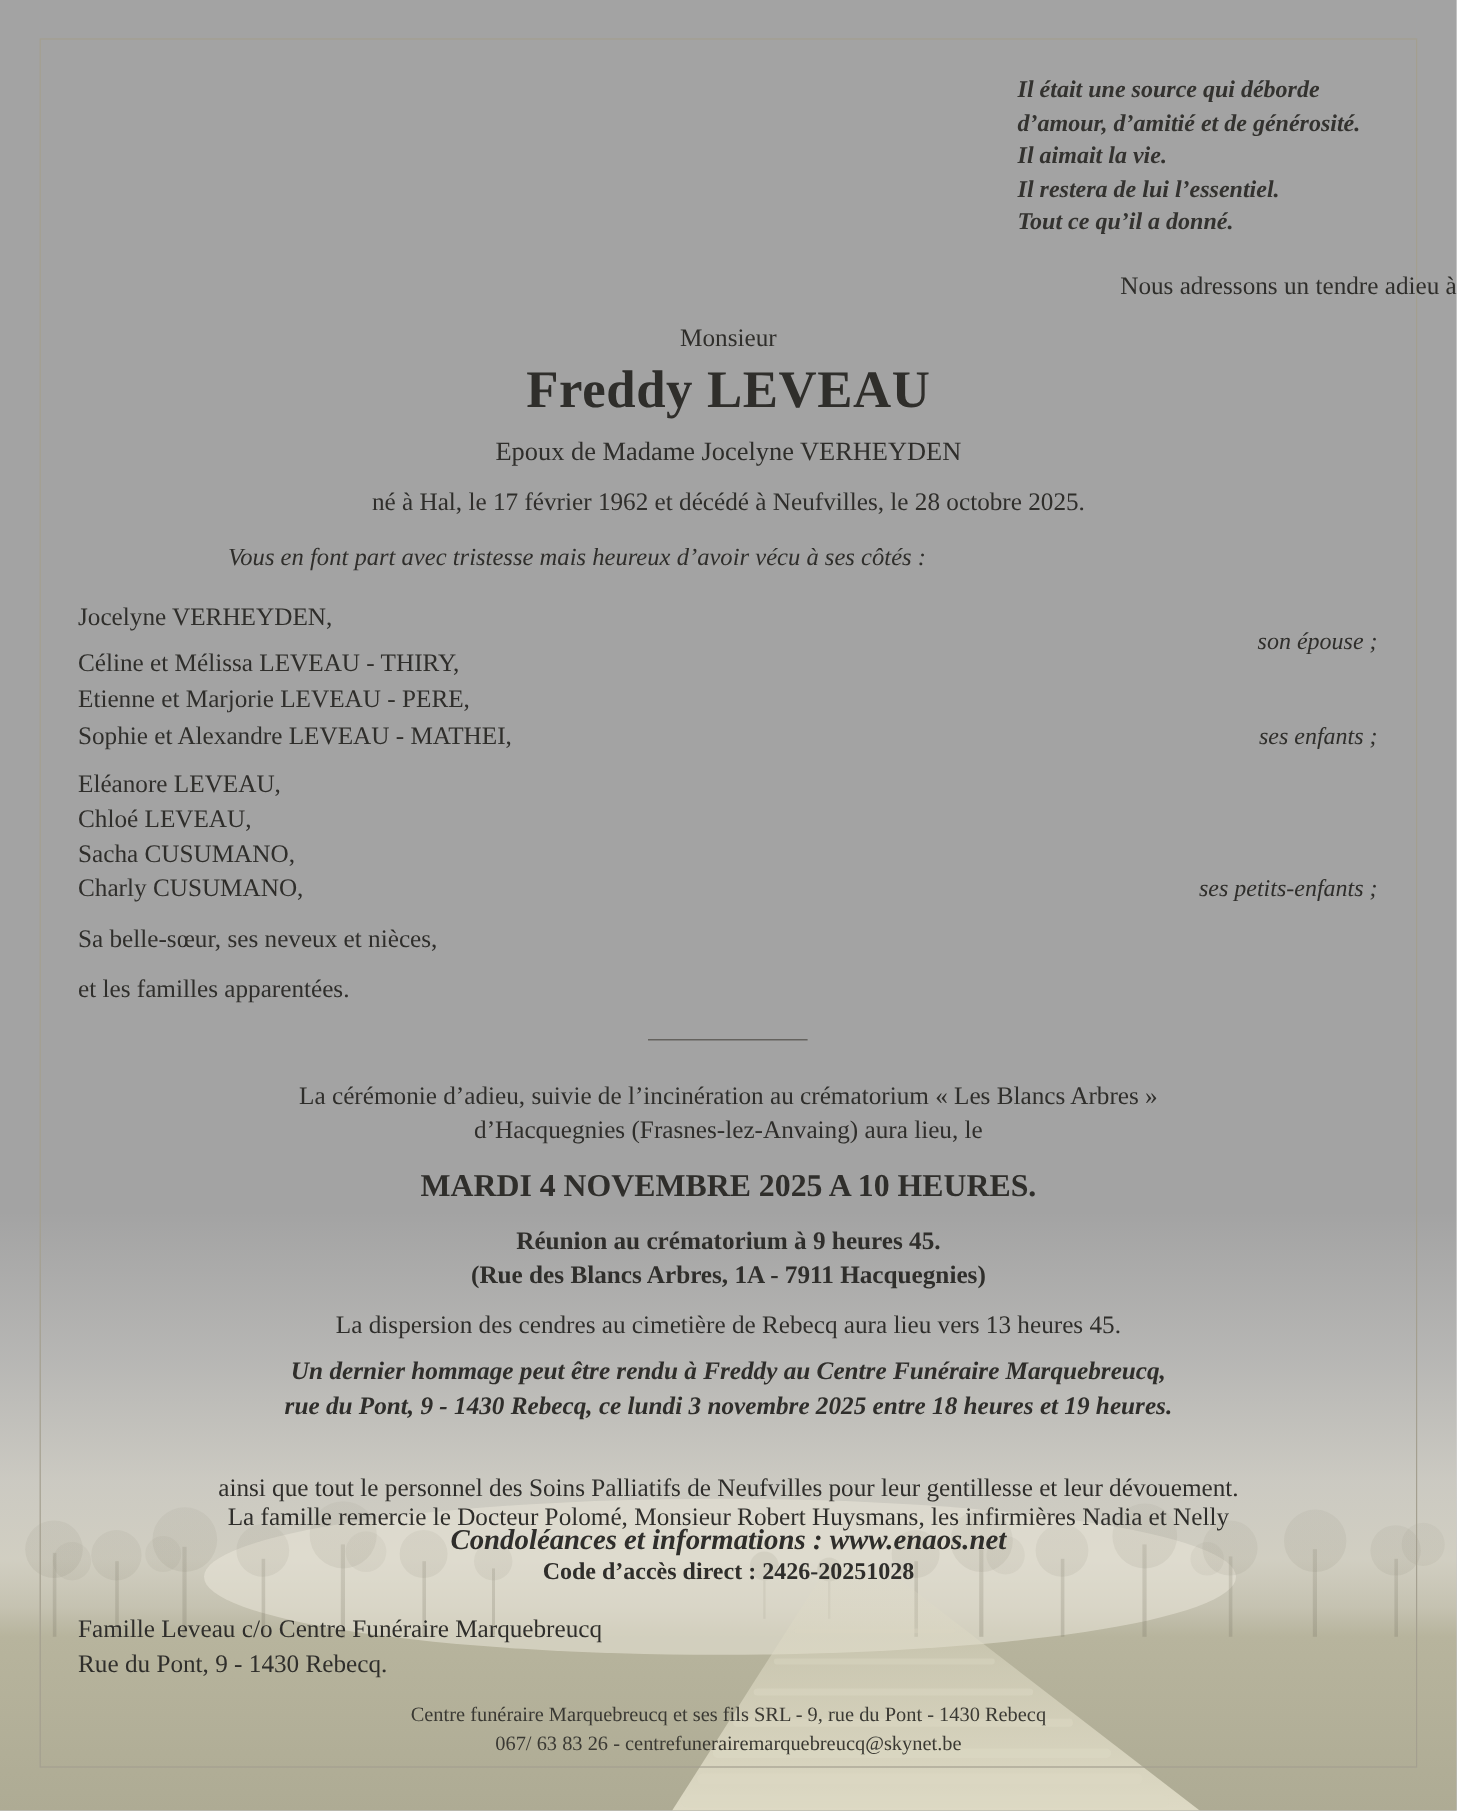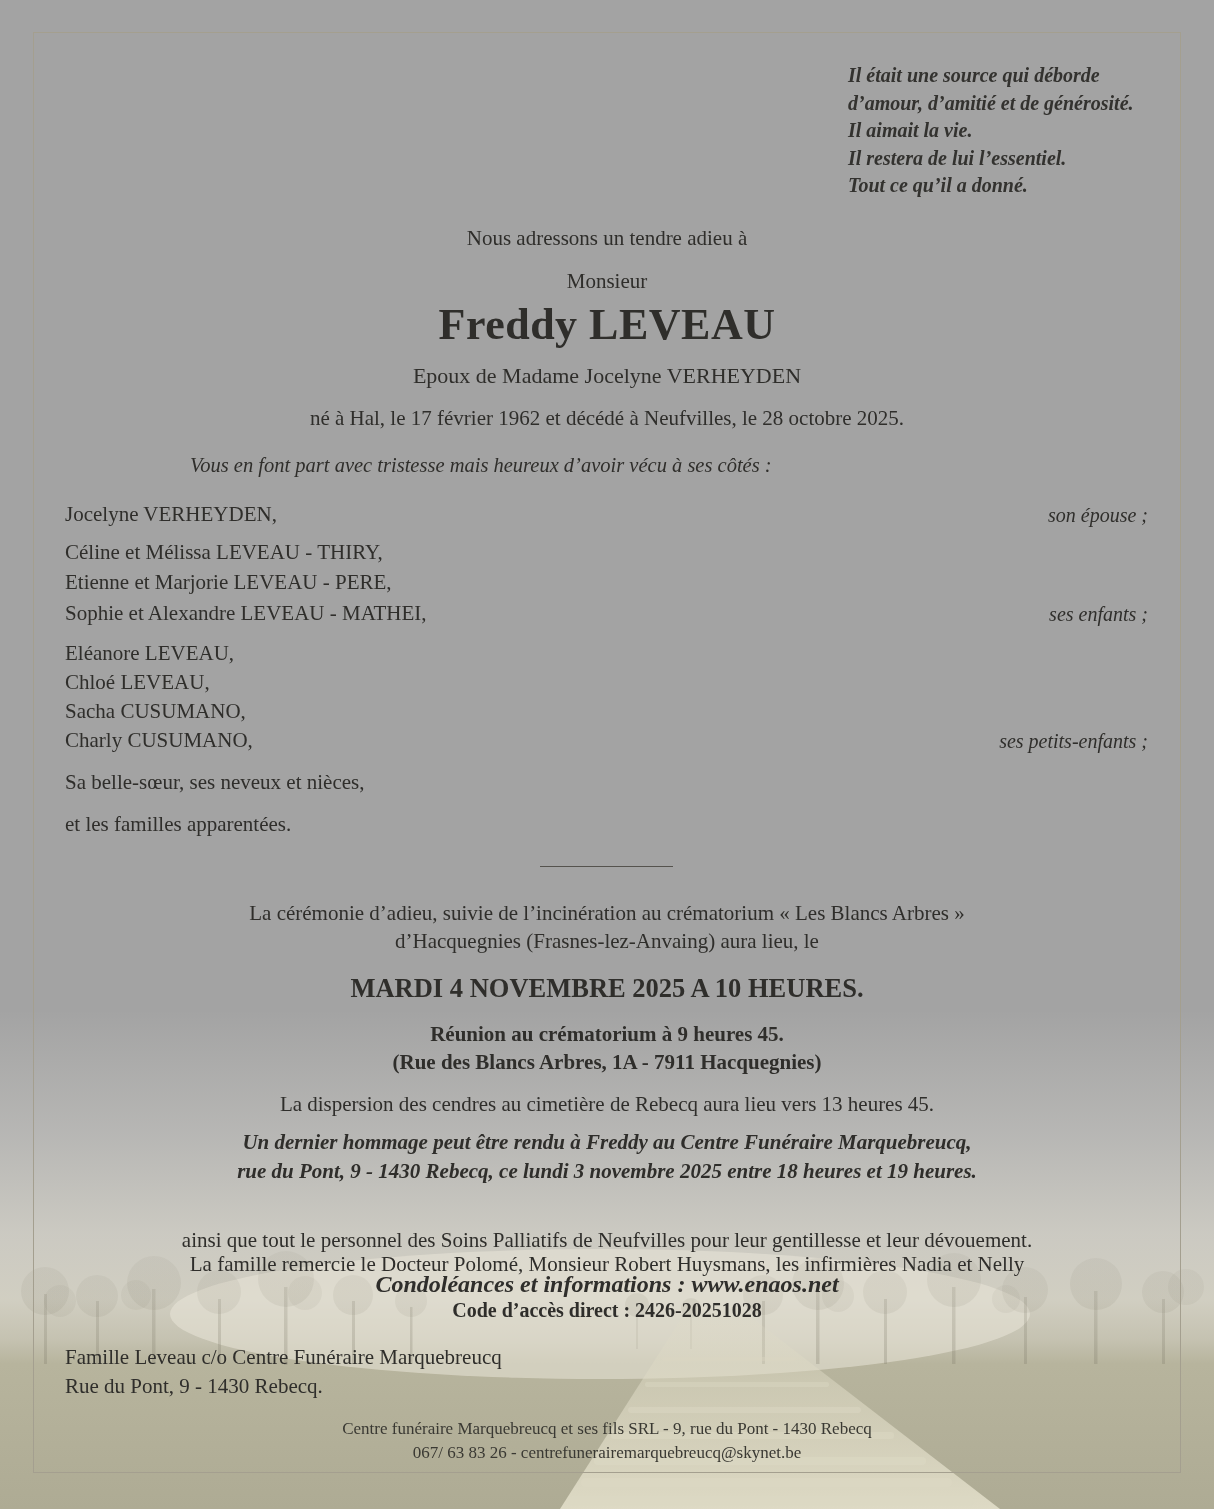--- a/index.html
+++ b/index.html
@@ -30,21 +30,21 @@
   .frame {
     position:absolute; left:33px; top:32px; width:1148px; height:1441px;
     border:1px solid #a49f8f;
   }
   .c { position:absolute; left:0; width:1214px; text-align:center; }
   .epitaph {
     position:absolute; left:848px; top:62px;
     font-size:20px; font-weight:bold; font-style:italic; line-height:27.5px;
     color:#33322f;
   }
-  .salutation { top:226px; font-size:21px; }
+  .salutation { top:226px; font-size:21px;text-align:right; }
   .honorific  { top:269px; font-size:21px; }
   .deceased-name { top:299px; font-size:44px; font-weight:bold; letter-spacing:0.5px; }
   .spouse-line { top:363px; font-size:22px; }
   .life-dates  { top:406px; font-size:21px; }
   .announcement { position:absolute; left:190px; top:454px; font-size:20.5px; font-style:italic; }
   .name { position:absolute; left:65px; font-size:21px; }
   .relation { position:absolute; right:66px; text-align:right; font-size:20px; font-style:italic; }
   .divider { position:absolute; left:540px; top:866px; width:133px; border-top:1.5px solid #55534e; }
   .ceremony-1 { top:901px; font-size:21px; }
   .ceremony-2 { top:929px; font-size:21px; }
@@ -183,21 +183,21 @@
 
   <div class="c salutation">Nous adressons un tendre adieu à</div>
   <div class="c honorific">Monsieur</div>
   <div class="c spouse-line">Epoux de Madame Jocelyne VERHEYDEN</div>
   <div class="c deceased-name">Freddy LEVEAU</div>
   <div class="c life-dates">né à Hal, le 17 février 1962 et décédé à Neufvilles, le 28 octobre 2025.</div>
 
   <div class="announcement">Vous en font part avec tristesse mais heureux d’avoir vécu à ses côtés :</div>
 
   <div class="name" style="top:502px;">Jocelyne VERHEYDEN,</div>
-  <div class="relation" style="top:504px;font-style:italic;">son épouse ;</div>
+  <div class="relation" style="top:524px;font-style:italic;">son épouse ;</div>
 
   <div class="name" style="top:540px;">Céline et Mélissa LEVEAU - THIRY,</div>
   <div class="name" style="top:570px;">Etienne et Marjorie LEVEAU - PERE,</div>
   <div class="name" style="top:601px;">Sophie et Alexandre LEVEAU - MATHEI,</div>
   <div class="relation" style="top:603px;">ses enfants ;</div>
 
   <div class="name" style="top:641px;">Eléanore LEVEAU,</div>
   <div class="name" style="top:670px;">Chloé LEVEAU,</div>
   <div class="name" style="top:699px;">Sacha CUSUMANO,</div>
   <div class="name" style="top:728px;">Charly CUSUMANO,</div>

